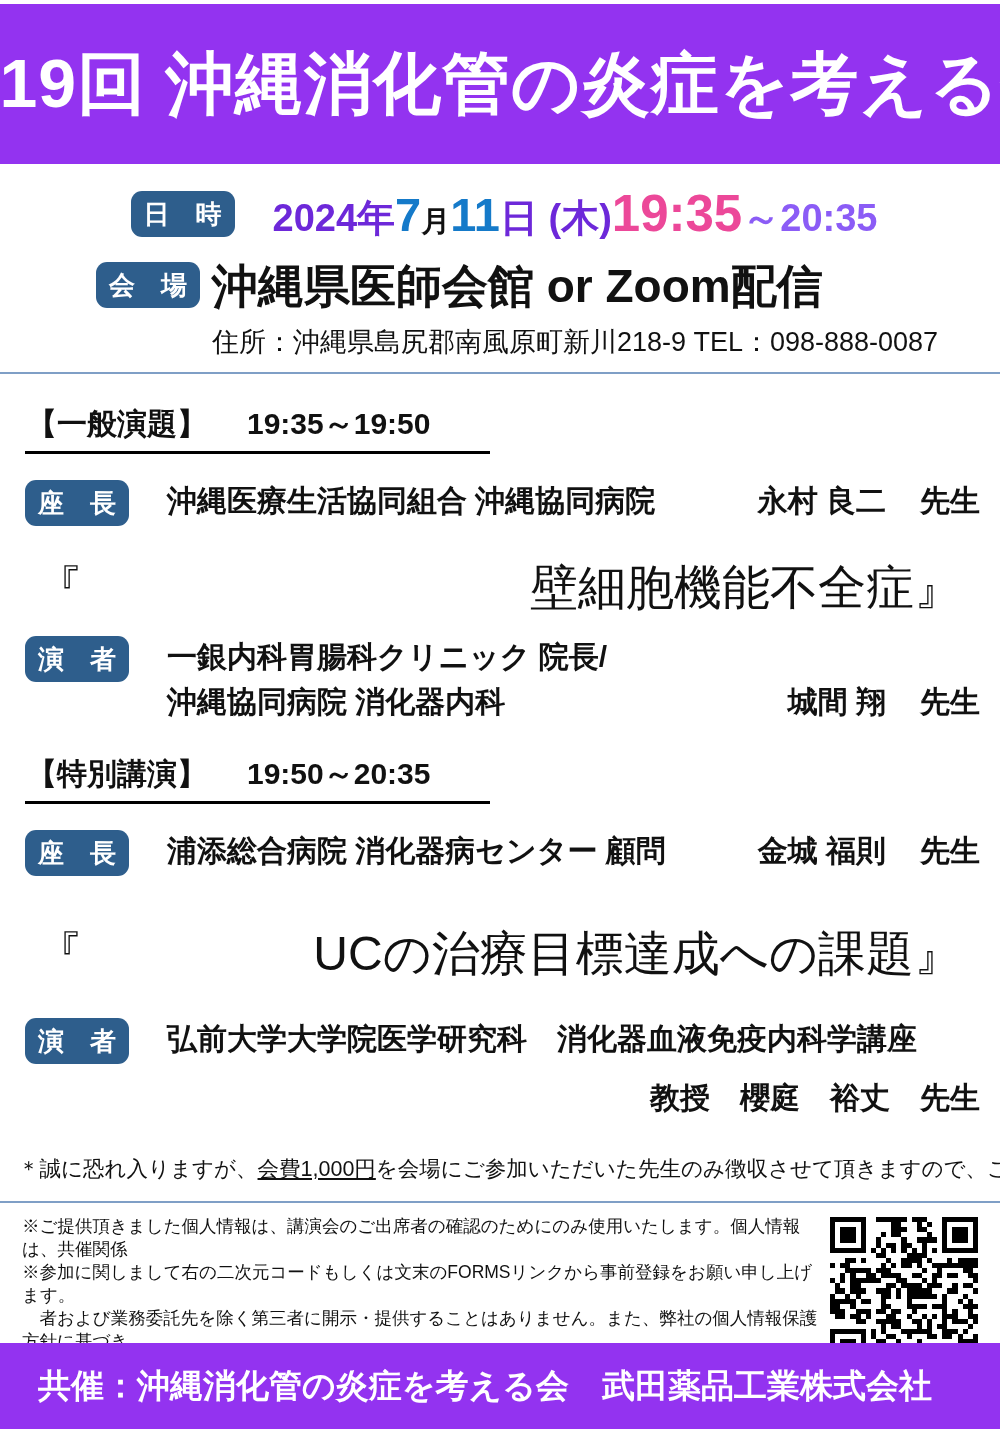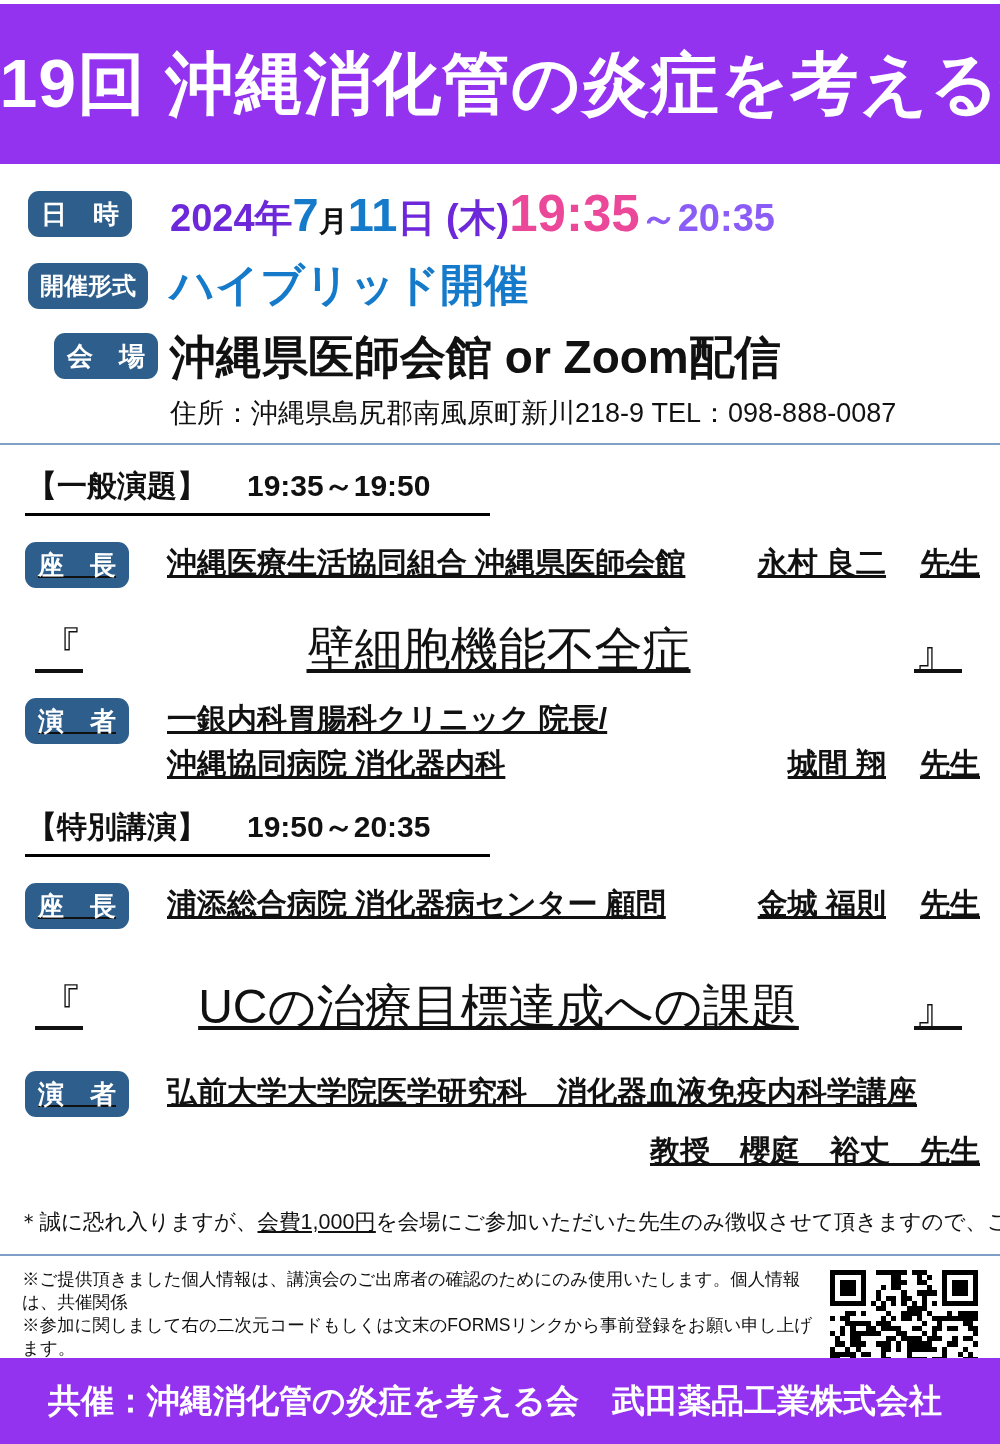--- a/index.html
+++ b/index.html
@@ -9,71 +9,71 @@
     font-family:"Liberation Sans", sans-serif; color:#111; overflow:hidden;
   }
   
   .header {
     margin-top:4px; height:160px; background:#9333F0; color:#fff;
     display:flex; align-items:center; justify-content:center;
     font-weight:bold; font-size:68px; letter-spacing:1px; white-space:nowrap;
   }
   
   .info { padding:20px 20px 0 28px; }
-  .info-row { display:flex; align-items:center; margin-bottom:12px; }
+  .info-row { display:flex; align-items:center; margin-bottom:12px;justify-content:center; }
   .badge-col { width:120px; margin-right:22px; flex:none; display:flex; }
   .badge {
     background:#2E5E8C; color:#fff; font-weight:bold; font-size:26px;
     border-radius:11px; padding:10px 10px; text-align:center; line-height:1;
     min-width:104px; white-space:nowrap;
   }
   .badge.wide { font-size:24px; min-width:120px; padding:11px 6px; }
   .date-line { display:flex; align-items:baseline; white-space:nowrap; font-weight:bold; }
   .dt-black { font-size:38px; color:#6d28d9; }
   .dt-num { font-size:47px; color:#157AC9; }
   .dt-unit { font-size:29px; color:#111; }
   .dt-start { font-size:51px; color:#ec4899; }
   .dt-end { font-size:38px; color:#8b5cf6; }
   .format-value { color:#157AC9; font-weight:bold; font-size:44px; white-space:nowrap; }
   .venue-value { font-weight:bold; font-size:46px; color:#111; white-space:nowrap; }
   .address { font-size:27px; color:#111; margin-top:6px; white-space:nowrap; }
   
   .rule { border:none; border-top:2px solid #7F9FC6; margin:8px 0 0 0; }
   
-  .session { padding:3px 20px 0 25px;text-decoration:underline; }
+  .session { padding:12px 20px 0 25px; }
   .session-heading {
     display:inline-block; font-size:30px; font-weight:800; color:#111;
     border-bottom:3px solid #000; padding:0 60px 6px 2px; margin:18px 0 10px 0;
     white-space:nowrap;
   }
   .heading-time { margin-left:40px; }
   .person-row { display:flex; align-items:flex-start; margin-top:14px; }
   .person-row .badge-col { padding-top:2px; }
   .person-lines { flex:1; font-weight:bold; font-size:30px; line-height:1.5; min-width:0; }
   .person-line { display:flex; justify-content:space-between; align-items:baseline; white-space:nowrap; }
   .person-name { display:flex; gap:34px; margin-left:24px; flex:none; }
   .right-only { justify-content:flex-end; }
   .lecture-title {
     display:flex; align-items:baseline; font-size:48px; font-weight:500;
     margin:30px 18px 6px 10px; color:#111;
   }
-  .lecture-title .mid { flex:1; text-align:center; white-space:nowrap; }
+  .lecture-title .mid { flex:1; text-align:right; white-space:nowrap; }
   
   .fee { margin:34px 0 0 0; padding:0 8px 0 18px; font-size:21.5px; white-space:nowrap; }
   .fee .u { text-decoration:underline; }
   
   .notes-wrap { display:flex; margin:12px 20px 0 22px; }
   .notes { flex:1; font-size:17.5px; line-height:1.32; color:#111; }
   .note-line { white-space:pre-wrap; }
   .qr-box { width:150px; flex:none; margin-left:12px; padding-top:2px; }
   .qr-box svg { width:148px; height:148px; display:block; background:#fff; }
   
   .footer {
-    position:absolute; left:0; right:0; bottom:0; height:86px; background:#9333F0;
-    color:#fff; display:flex; align-items:center; padding-left:48px;
+    position:absolute; left:0; right:0; bottom:15px; height:86px; background:#9333F0;
+    color:#fff; display:flex; align-items:center; padding-left:38px;
     font-weight:bold; font-size:33px; white-space:nowrap;
   }
 </style>
 </head>
 <body>
 
 <div class="header">
   <span>第19回 沖縄消化管の炎症を考える会</span>
 </div>
 
@@ -87,26 +87,20 @@
       <span class="dt-black">2024年</span>
         <span class="dt-num">7</span>
         <span class="dt-unit">月</span>
         <span class="dt-num">11</span>
         <span class="dt-black">日 (木)</span>
         <span class="dt-start">19:35</span>
         <span class="dt-end">～20:35</span>
     </div>
   </div>
 
-  <div class="info-row">
-    <div class="badge-col">
-      <span class="badge wide">開催形式</span>
-    </div>
-    <div class="format-value">ハイブリッド開催</div>
-  </div>
 
   <div class="info-row" style="align-items:flex-start;">
     <div class="badge-col" style="padding-top:6px;padding-left:26px;">
       <span class="badge">会　場</span>
     </div>
     <div>
       <div class="venue-value">沖縄県医師会館 or Zoom配信</div>
       <div class="address">住所：沖縄県島尻郡南風原町新川218-9 TEL：098-888-0087</div>
     </div>
   </div>
@@ -119,21 +113,21 @@
   <div class="session-heading">
     <span>【一般演題】</span><span class="heading-time">19:35～19:50</span>
   </div>
 
   <div class="person-row">
     <div class="badge-col">
       <span class="badge">座　長</span>
     </div>
     <div class="person-lines">
       <div class="person-line">
-        <span>沖縄医療生活協同組合 沖縄県医師会館</span>
+        <span>沖縄医療生活協同組合 沖縄協同病院</span>
         <span class="person-name">
           <span>永村 良二</span>
           <span>先生</span>
         </span>
       </div>
     </div>
   </div>
 
   <div class="lecture-title">
     <span>『</span>

